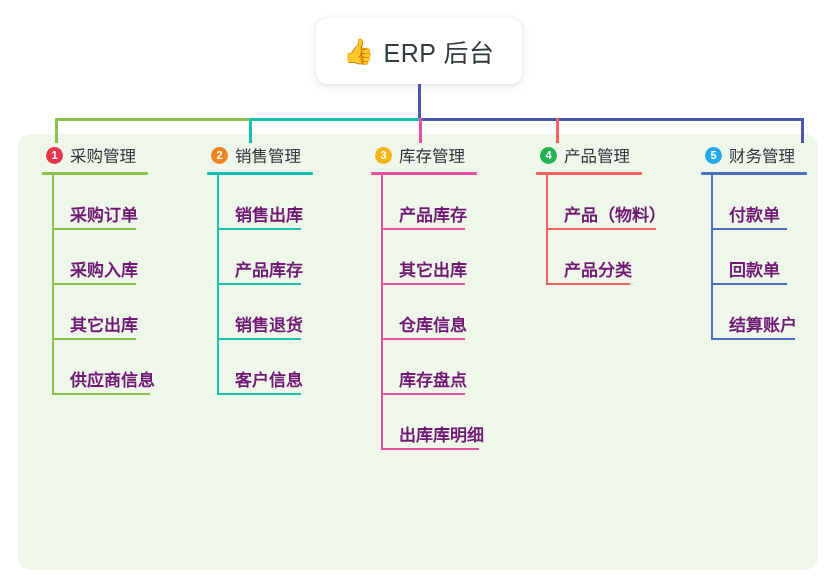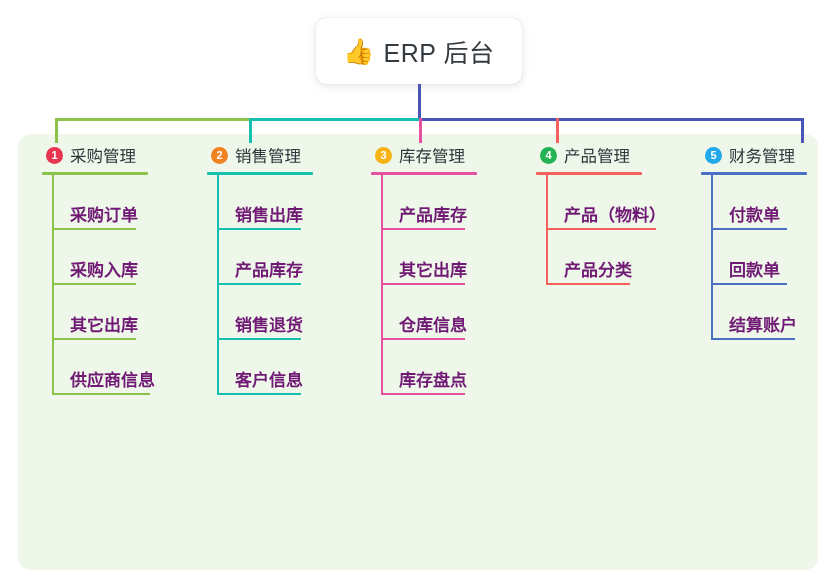--- a/index.html
+++ b/index.html
@@ -229,20 +229,24 @@
             <div class="item-rule" style="background: rgb(229, 80, 159); width: 84px;"></div>
           </div>
           <div class="item">
             <span class="item-label">仓库信息</span>
             <div class="item-rule" style="background: rgb(229, 80, 159); width: 84px;"></div>
           </div>
           <div class="item">
             <span class="item-label">库存盘点</span>
             <div class="item-rule" style="background: rgb(229, 80, 159); width: 84px;"></div>
           </div>
+          <div class="item">
+            <span class="item-label">出库库明细</span>
+            <div class="item-rule" style="background: rgb(229, 80, 159); width: 98px;"></div>
+          </div>
         </div>
       </div>
       <div class="column" style="left: 536px;">
         <div class="col-head">
           <span class="badge" style="background: rgb(35, 178, 84);">4</span>
           <span class="col-title">产品管理</span>
         </div>
         <div class="col-rule" style="background: rgb(242, 97, 92); width: 106px;"></div>
         <div class="items">
           <div class="spine" style="background: rgb(242, 97, 92);"></div>

